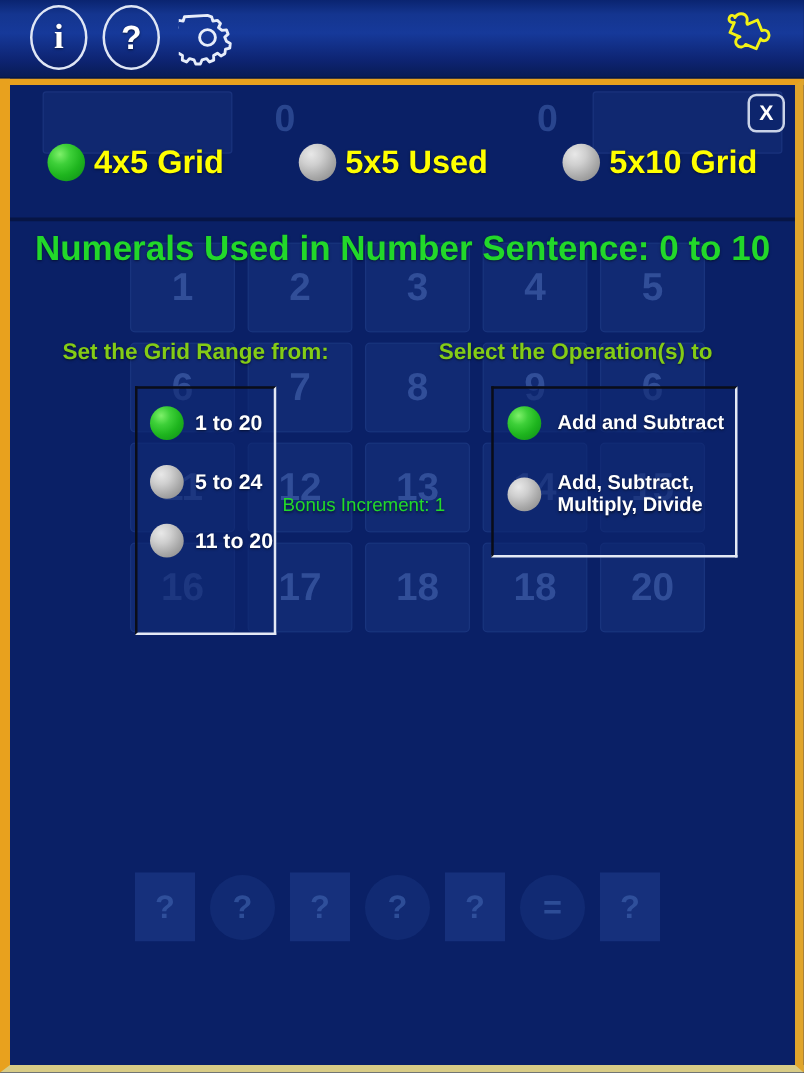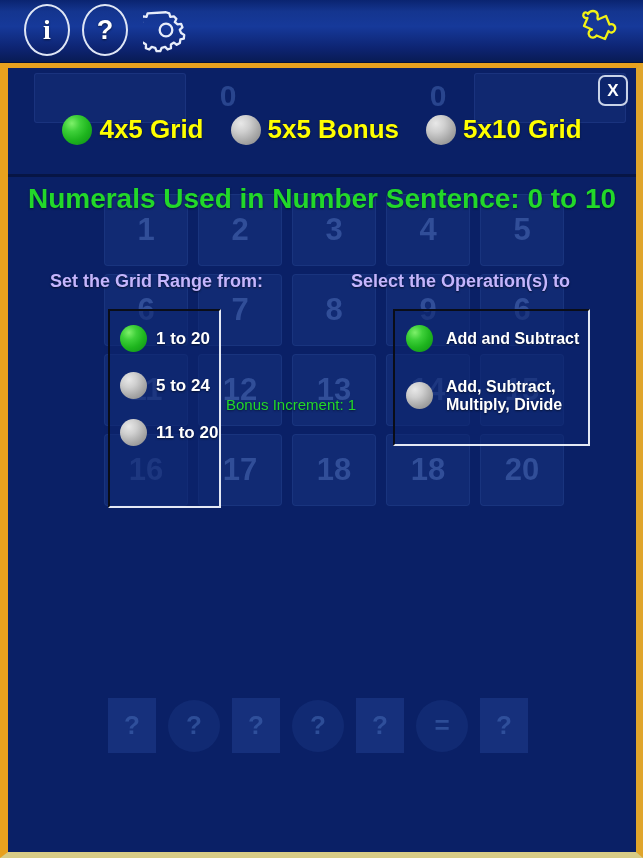--- a/index.html
+++ b/index.html
@@ -179,21 +179,21 @@
   }
 
   
   .gridsize-row {
     position: absolute;
     left: 0; top: 46px;
     width: 628px;
     display: flex;
     justify-content: center;
     align-items: center;
-    gap: 27px;
+    gap: 60px;
   }
   .gs-item {
     display: flex;
     align-items: center;
     gap: 7px;
   }
   .gs-label {
     color: #ffff00;
     font-size: 26px;
     font-weight: bold;
@@ -227,21 +227,21 @@
     width: 628px;
     text-align: center;
     color: #22d82a;
     font-size: 28px;
     font-weight: bold;
     text-shadow: 0 1px 2px rgba(0,0,0,0.5);
   }
 
   .sec-label {
     position: absolute;
-    color: #c4b5fd;
+    color: #84cc16;
     font-size: 18px;
     font-weight: bold;
     text-shadow: 0 1px 2px rgba(0,0,0,0.6);
   }
   .sec-label.left  { left: 42px;  top: 203px; }
   .sec-label.right { left: 343px; top: 203px; }
 
   .opt-box {
     position: absolute;
     box-sizing: border-box;
@@ -359,21 +359,21 @@
 
       <div class="close-btn">X</div>
 
       <div class="gridsize-row">
         <div class="gs-item">
           <span class="radio on r-lg"></span>
           <span class="gs-label">4x5 Grid</span>
         </div>
         <div class="gs-item">
           <span class="radio off r-lg"></span>
-          <span class="gs-label">5x5 Bonus</span>
+          <span class="gs-label">5x5 Used</span>
         </div>
         <div class="gs-item">
           <span class="radio off r-lg"></span>
           <span class="gs-label">5x10 Grid</span>
         </div>
       </div>
 
       <div class="divider"></div>
 
       <div class="numerals-line">Numerals Used in Number Sentence: 0 to 10</div>

